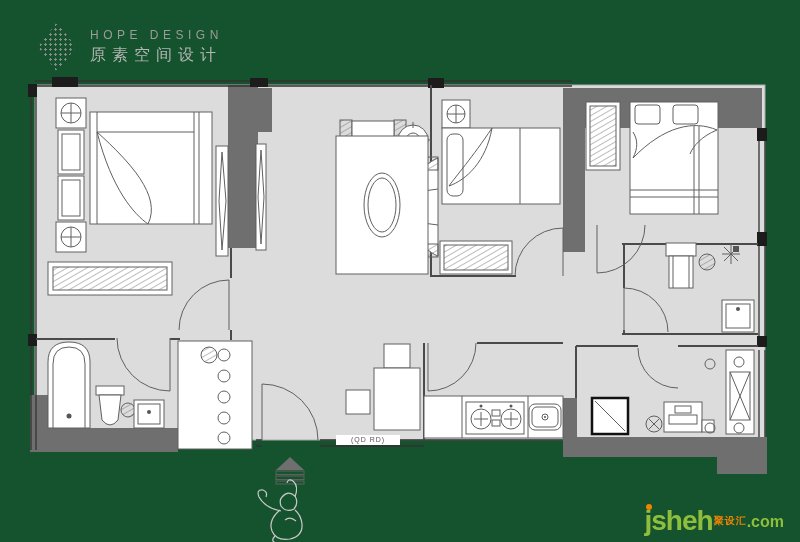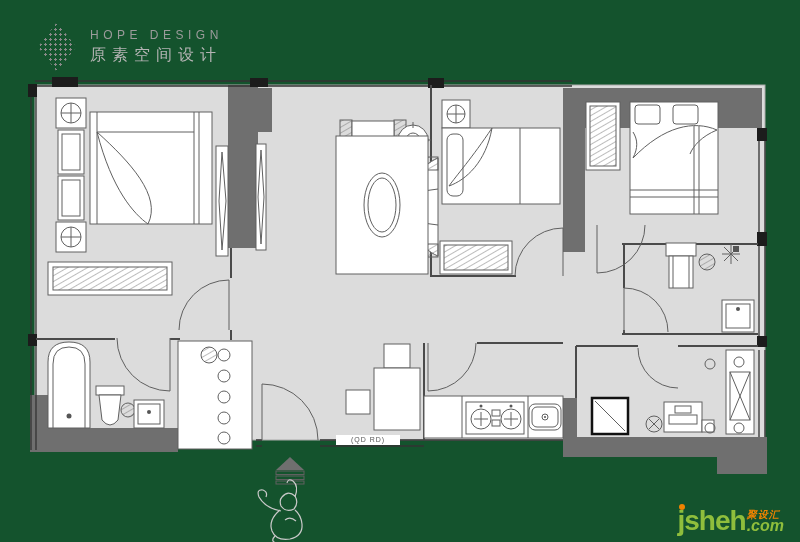--- a/index.html
+++ b/index.html
@@ -26,26 +26,26 @@
   .iw{stroke:#4a4a4a;stroke-width:2;fill:none;}
   .ln{stroke:var(--line);stroke-width:1;fill:none;}
   .fw{fill:#fff;stroke:var(--line);stroke-width:1;}
   .hat{fill:url(#hatch);stroke:var(--line);stroke-width:1;}
   .dk{fill:#555;stroke:none;}
   .sk{stroke:#c9c9c9;stroke-width:1.2;fill:none;}
   
   #qdlabel{position:absolute;left:336px;top:435px;width:64px;text-align:center;
     font-size:7px;color:#555;background:#fff;letter-spacing:1px;line-height:10px;}
   
-  #watermark{position:absolute;right:16px;bottom:10px;display:flex;align-items:flex-start;}
+  #watermark{position:absolute;right:16px;bottom:10px;display:flex;align-items:center;}
   #watermark .brand{position:relative;font-size:28px;font-weight:bold;color:var(--green);
     letter-spacing:-1px;line-height:22px;}
   #watermark .jdot{position:absolute;left:1px;top:-6px;width:6px;height:6px;border-radius:50%;
     background:var(--orange);}
-  #watermark .stack{display:flex;flex-direction:column;align-items:flex-start;margin-left:1px;font-style:italic;}
+  #watermark .stack{display:flex;flex-direction:row;align-items:flex-start;margin-left:1px;}
   #watermark .badge{font-size:10px;color:var(--orange);font-weight:bold;letter-spacing:1px;line-height:10px;}
   #watermark .dom{font-size:16px;font-weight:bold;color:var(--green);line-height:11px;}
 </style>
 </head>
 <body>
 
 <div id="canvas">
 
   <div id="logo">
     <div class="diamond"></div>

